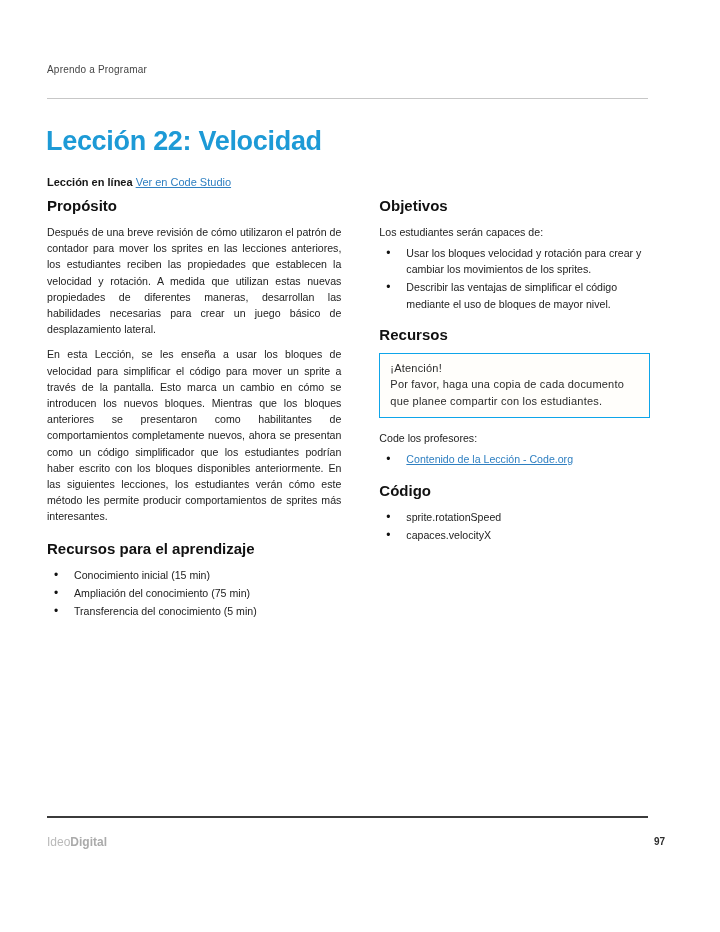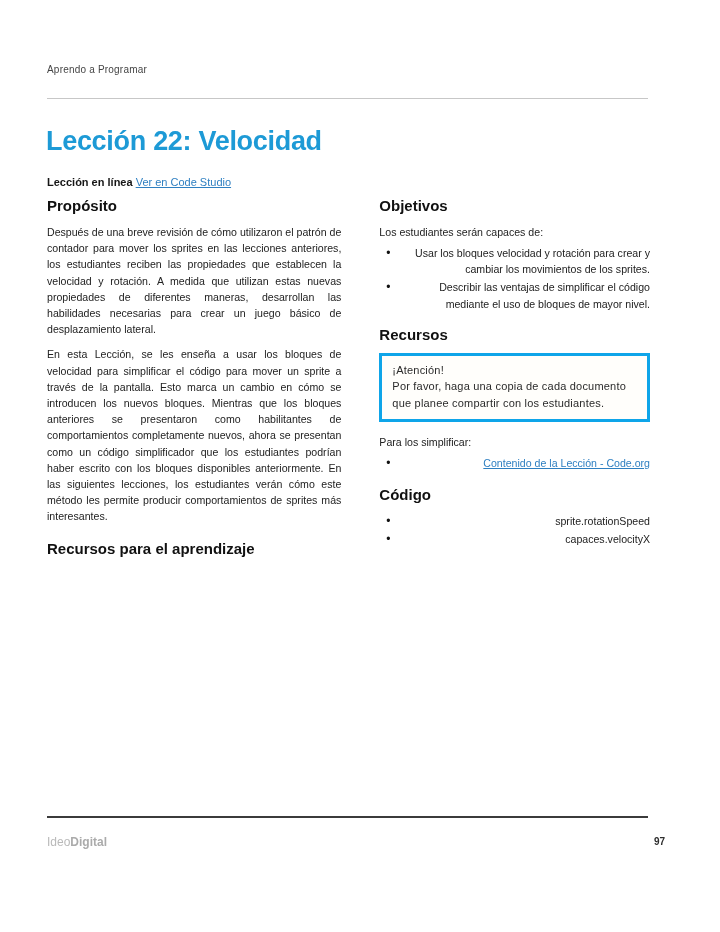--- a/index.html
+++ b/index.html
@@ -49,35 +49,35 @@
   .col-right h2.recursos{margin-top:14px;}
   .col-right h2.codigo{margin-top:14px;}
   p.body{
     font-size:10.6px;line-height:16.2px;color:#222222;
     text-align:justify;margin:0 0 9px 0;
   }
   p.intro{
     font-size:10.6px;line-height:16px;color:#222222;margin:0 0 5px 0;
   }
   ul.bullets{
-    list-style:none;margin:0 0 4px 0;padding:0;text-align:right;
+    list-style:none;margin:0 0 4px 0;padding:0;
   }
   ul.bullets li{
     position:relative;
     font-size:10.6px;line-height:16.2px;color:#222222;
     padding-left:27px;margin:0 0 2px 0;
   }
   ul.bullets li::before{
     content:"\2022";
     position:absolute;left:7px;top:0;
     font-size:12px;color:#111111;
   }
   
   .warning-box{
-    border:3px solid #0ea5e9;
+    border:1px solid #0ea5e9;
     background:#fffefb;
     padding:6px 10px 8px 10px;
     margin:2px 0 12px 0;
     font-size:11px;line-height:16.5px;color:#2b2b2b;
     letter-spacing:.2px;
   }
   
   .footer-rule{
     position:absolute;left:47px;top:816px;width:601px;height:2px;
     background:#3b3b3b;
@@ -109,36 +109,41 @@
   </div>
 
   <div class="columns">
 
     <div class="col-left">
       <h2>Propósito</h2>
       <p class="body">Después de una breve revisión de cómo utilizaron el patrón de contador para mover los sprites en las lecciones anteriores, los estudiantes reciben las propiedades que establecen la velocidad y rotación. A medida que utilizan estas nuevas propiedades de diferentes maneras, desarrollan las habilidades necesarias para crear un juego básico de desplazamiento lateral.</p>
       <p class="body">En esta Lección, se les enseña a usar los bloques de velocidad para simplificar el código para mover un sprite a través de la pantalla. Esto marca un cambio en cómo se introducen los nuevos bloques. Mientras que los bloques anteriores se presentaron como habilitantes de comportamientos completamente nuevos, ahora se presentan como un código simplificador que los estudiantes podrían haber escrito con los bloques disponibles anteriormente. En las siguientes lecciones, los estudiantes verán cómo este método les permite producir comportamientos de sprites más interesantes.</p>
 
       <h2 class="secuencia">Recursos para el aprendizaje</h2>
+      <ul class="bullets">
+        <li>Conocimiento inicial (15 min)</li>
+        <li>Ampliación del conocimiento (75 min)</li>
+        <li>Transferencia del conocimiento (5 min)</li>
+      </ul>
     </div>
 
     <div class="col-right">
       <h2>Objetivos</h2>
       <p class="intro">Los estudiantes serán capaces de:</p>
       <ul class="bullets">
         <li>Usar los bloques velocidad y rotación para crear y cambiar los movimientos de los sprites.</li>
         <li>Describir las ventajas de simplificar el código mediante el uso de bloques de mayor nivel.</li>
       </ul>
 
       <h2 class="recursos">Recursos</h2>
       <div class="warning-box">
         <div>¡Atención!</div>
         <div>Por favor, haga una copia de cada documento que planee compartir con los estudiantes.</div>
       </div>
-      <p class="intro">Para los simplificar:</p>
+      <p class="intro">Code los profesores:</p>
       <ul class="bullets">
         <li>
           <a class="link">Contenido de la Lección - Code.org</a>
         </li>
       </ul>
 
       <h2 class="codigo">Código</h2>
       <ul class="bullets">
         <li>sprite.rotationSpeed</li>
         <li>capaces.velocityX</li>

